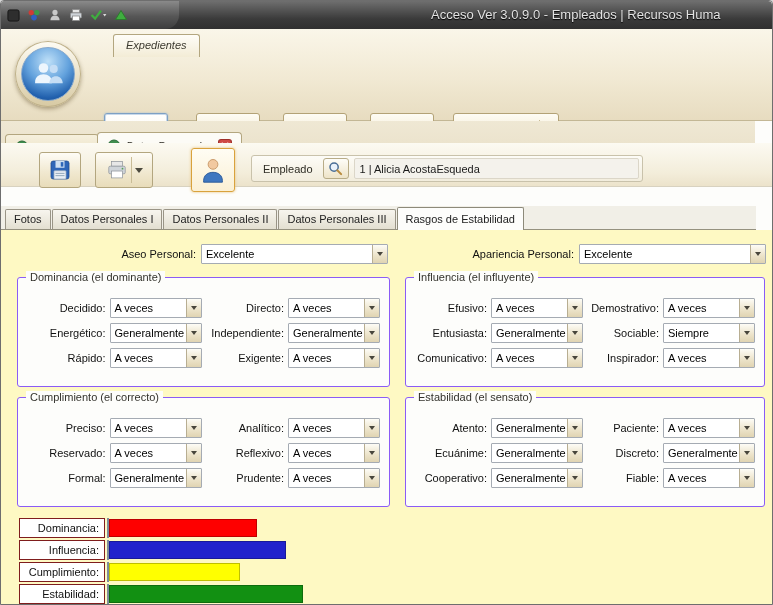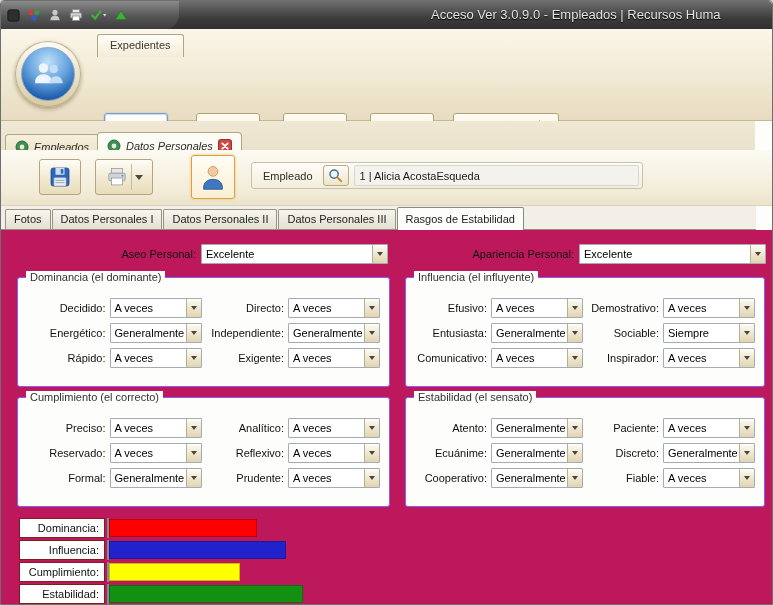--- a/index.html
+++ b/index.html
@@ -24,23 +24,23 @@
 
   
   .ribbon { position:absolute; top:28px; left:0; right:0; height:92px;
     background: linear-gradient(180deg,#faf6e9 0%,#f1e9d3 55%,#e7dcc0 100%);
     border-bottom:1px solid #c3b795; }
   .orb-outer { position:absolute; left:14px; top:12px; width:66px; height:66px; border-radius:50%;
     background: linear-gradient(180deg,#fefcf4,#d7c9a2); box-shadow: 0 2px 4px rgba(90,70,30,.45), inset 0 0 0 1px #bfb18a; }
   .orb { position:absolute; left:6px; top:6px; width:54px; height:54px; border-radius:50%;
     background: radial-gradient(circle at 50% 26%, #bfe0f8 0%, #63a2dd 45%, #2160ad 78%, #174a8b 100%);
     border:1px solid #86a8cd; display:flex; align-items:center; justify-content:center; cursor:pointer; }
-  .ribbon-tab { position:absolute; left:96px; top:5px; height:23px; padding:4px 12px 0;
+  .ribbon-tab { position:absolute; left:112px; top:5px; height:23px; padding:4px 12px 0;
     background: linear-gradient(180deg,#fefdf8,#f3ecd6); border:1px solid #b3a67f; border-bottom:none;
-    border-radius:3px 3px 0 0; color:#3c3a30; }
+    border-radius:3px 3px 0 0; color:#3c3a30;font-style:italic; }
   .rb { position:absolute; top:36px; width:64px; height:46px;
     background: linear-gradient(180deg,#fefcf4 0%,#f2ead2 50%,#e9ddbd 100%);
     border:1px solid #b3a276; border-radius:3px; display:flex; align-items:center; justify-content:center; cursor:pointer;margin-top:48px; }
   .rb.sel { border-color:#7da0c4; background: linear-gradient(180deg,#ffffff 0%,#f7f0da 100%);
     box-shadow: inset 0 0 0 1px #c8d9ea, 0 0 2px #9ebcd8; }
   .rb.wide { width:106px; gap:5px; padding:0 4px; }
   .rb .rb-label { color:#3c3a30; }
   .rb .vsep { width:1px; align-self:stretch; margin:6px 0; background:#c6b astone; background:#c6b globalization; }
   .vsep { width:1px; height:26px; background:#c9bc96; }
 
@@ -48,21 +48,21 @@
 
   
   .doctabs { position:absolute; top:120px; left:0; right:17px; height:38px;
     background: linear-gradient(180deg,#efe8d4,#e9e0c8); font-style: italic; }
   .dtab { position:absolute; bottom:0; height:25px; display:flex; align-items:center; gap:5px;
     padding:0 9px; border:1px solid #b3a67f; border-bottom:none; border-radius:4px 4px 0 0;
     background: linear-gradient(180deg,#f6f0dd,#eadfc2); cursor:pointer; color:#2e2c24; }
   .dtab.active { background:#fcfbf6; height:27px; }
 
   
-  .toolbar { position:absolute; top:149px; left:0; right:0; height:56px;
+  .toolbar { position:absolute; top:142px; left:0; right:0; height:44px;
     background: linear-gradient(180deg,#fcfaf2 0%,#f3edda 70%,#ece3cb 100%);
     border-bottom:1px solid #d8d2c0; }
   .tb-btn { position:absolute; border:1px solid #b3a67f; border-radius:3px; cursor:pointer;
     background: linear-gradient(180deg,#fefcf6 0%,#f1e9d1 55%,#e8dcba 100%);
     display:flex; align-items:center; justify-content:center; gap:3px; }
   .tb-btn.hot { border-color:#d9a23c; background: linear-gradient(180deg,#fffdf4 0%,#fbf0d4 100%);
     box-shadow: 0 0 3px #e7c27a; }
   .emp-box { position:absolute; left:250px; top:12px; width:392px; height:27px;
     border:1px solid #c9c2ab; border-radius:3px; background: linear-gradient(180deg,#fdfcf7,#f2eddd);
     display:flex; align-items:center; padding:0 3px; }
@@ -75,21 +75,21 @@
   
   .pagetabs { position:absolute; top:205px; left:0; right:16px; height:24px; background:#f1efe7;
     display:flex; align-items:flex-end; padding-left:4px; border-bottom:1px solid #95917f; }
   .ptab { height:20px; line-height:19px; padding:0 8px; margin-right:1px; cursor:pointer;
     border:1px solid #999486; border-bottom:none; border-radius:2px 2px 0 0;
     background: linear-gradient(180deg,#f7f5ee,#e3dfd1); color:#222; }
   .ptab.active { height:23px; line-height:22px; background:#fdfdfb; margin-bottom:-1px;
     border-color:#8d8a7a; position:relative; z-index:2; }
 
   
-  .content { position:absolute; top:229px; left:0; right:0; bottom:0; background:#be185d;padding-left:20px; }
+  .content { position:absolute; top:229px; left:0; right:0; bottom:0; background:#fef9c3;padding-left:20px; }
   .topfield { position:absolute; top:14px; display:flex; align-items:center; gap:5px; }
   .topfield .combo { width:187px; flex:none; }
   .flabel { text-align:right; white-space:nowrap; color:#111; }
   .topfield .flabel { flex:1; }
 
   .groups { position:absolute; left:16px; top:47px; width:749px;
     display:grid; grid-template-columns:373px 360px; column-gap:15px; row-gap:10px; }
   .groupbox { position:relative; height:110px; border:1px solid #8b5cf6; border-radius:3px;
     background:#fdfdfb; padding:20px 9px 8px; }
   .group-title { position:absolute; top:-7px; left:8px; background:#fdfdfb; padding:0 4px; color:#33322c; }

